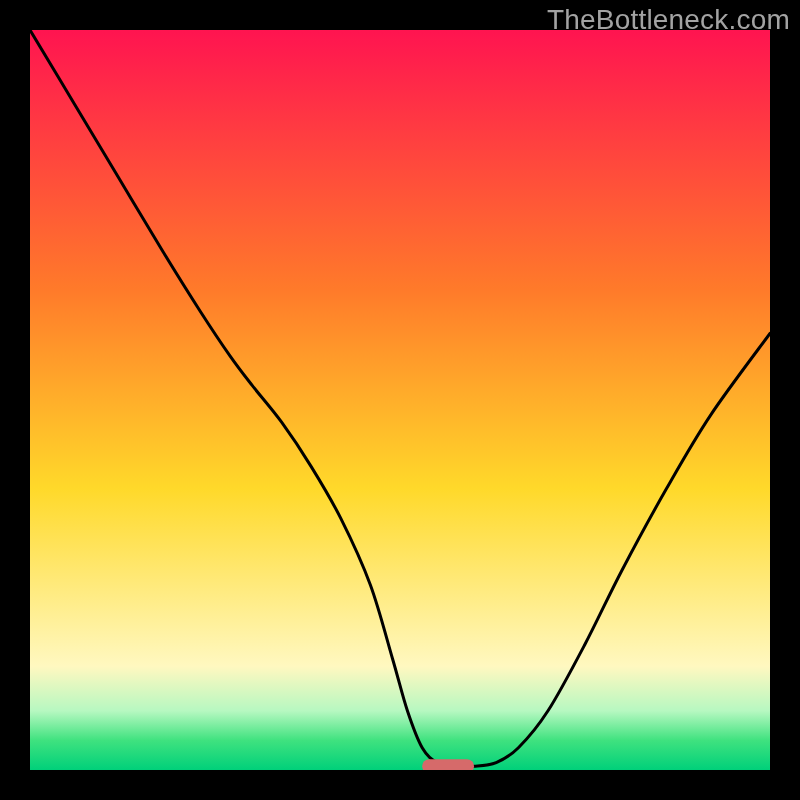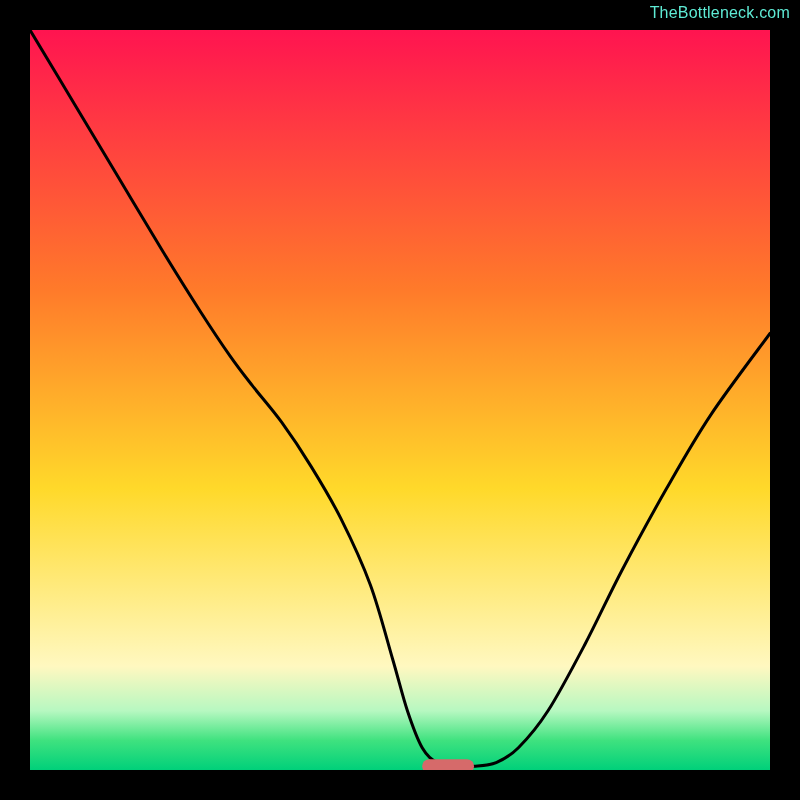--- a/index.html
+++ b/index.html
@@ -23,23 +23,23 @@
     left: 30px;
     top: 30px;
     width: 740px;
     height: 740px;
   }
   .watermark {
     position: absolute;
     top: 4px;
     right: 10px;
     font-family: Arial, Helvetica, sans-serif;
-    font-size: 16px;
+    font-size: 28px;
     font-weight: 500;
-    color: #5eead4;
+    color: #a3a3a3;
     letter-spacing: 0.2px;
   }
   svg {
     display: block;
   }
 </style>
 </head>
 <body>
 
 <div class="frame">

